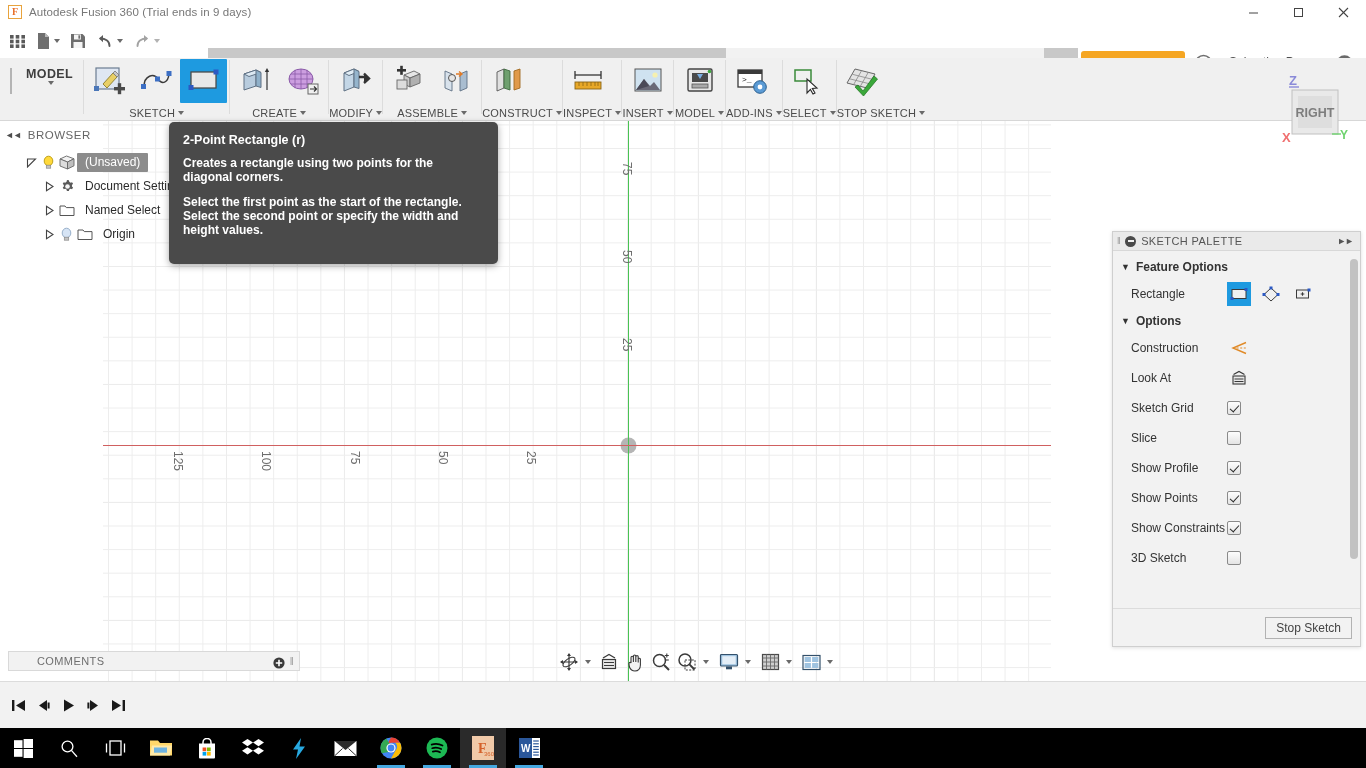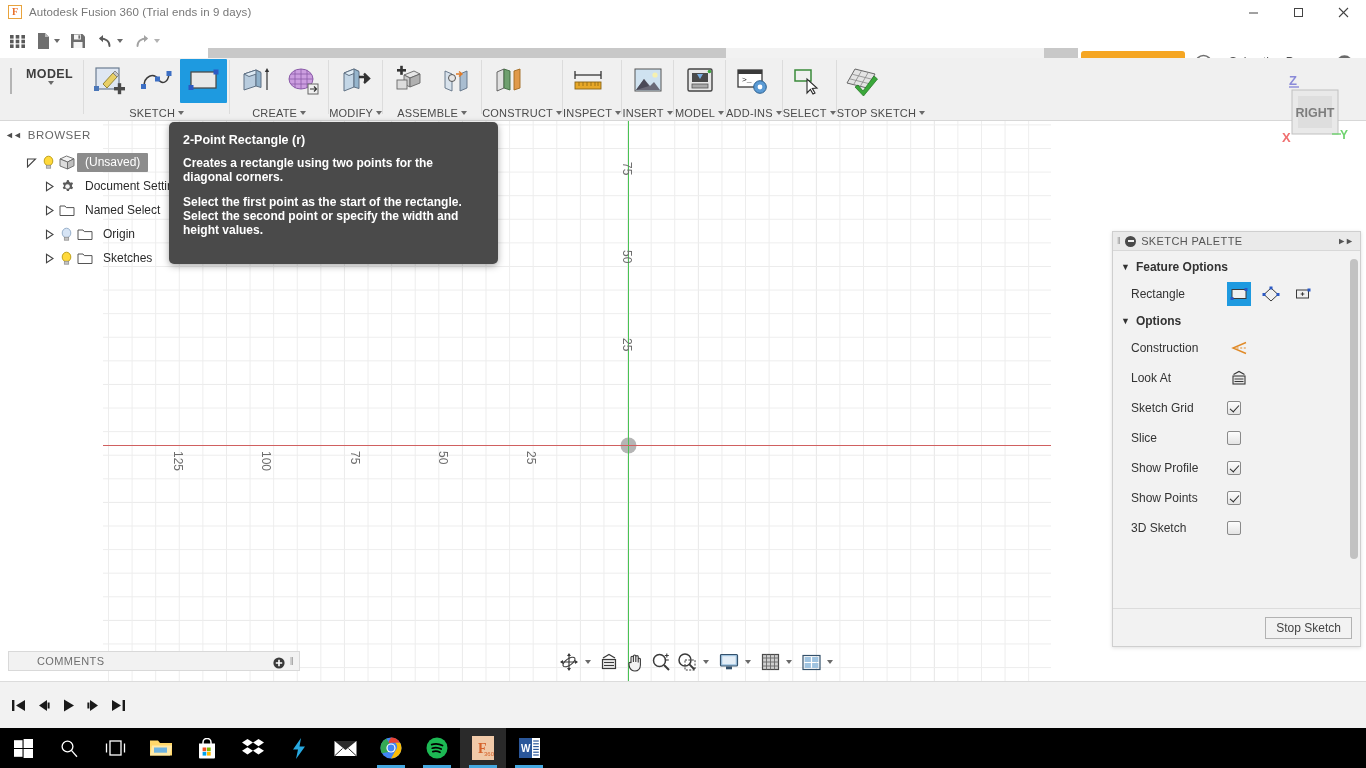--- a/index.html
+++ b/index.html
@@ -761,39 +761,20 @@
           </svg>
       </span>
       <span class="tree-icon">
         <svg width="16" height="14" viewBox="0 0 16 14">
             <path d="M1 3 L6 3 L7.3 4.6 L15 4.6 L15 12.5 L1 12.5 Z" fill="#fff" stroke="#555" stroke-width="1"></path>
           </svg>
       </span>
       <span class="tree-label-bg">Origin</span>
     </div>
 
-    <div class="tree-row" style="padding-left:36px;">
-      <span class="tree-arrow">
-        <svg width="11" height="11" viewBox="0 0 11 11">
-            <path d="M2.5 1.2 L2.5 9.8 L9 5.5 Z" fill="none" stroke="#444" stroke-width="1.1"></path>
-          </svg>
-      </span>
-      <span class="tree-bulb">
-        <svg width="13" height="15" viewBox="0 0 13 15">
-            <ellipse cx="6.5" cy="6" rx="4.3" ry="4.8" fill="#ffd93b" stroke="#b8980e" stroke-width=".9"></ellipse>
-            <rect x="4.3" y="10.2" width="4.4" height="3" fill="#c4c4c4" stroke="#8a8a8a" stroke-width=".7"></rect>
-          </svg>
-      </span>
-      <span class="tree-icon">
-        <svg width="16" height="14" viewBox="0 0 16 14">
-            <path d="M1 3 L6 3 L7.3 4.6 L15 4.6 L15 12.5 L1 12.5 Z" fill="#fff" stroke="#555" stroke-width="1"></path>
-          </svg>
-      </span>
-      <span class="tree-label-bg">Sketches</span>
-    </div>
   </div>
 
   <div class="tooltip">
     <div class="tt-title">2-Point Rectangle (r)</div>
     <div class="tt-body">
       <p>Creates a rectangle using two points for the diagonal corners.</p>
       <p>Select the first point as the start of the rectangle. Select the second point or specify the width and height values.</p>
     </div>
   </div>
 
@@ -906,20 +887,26 @@
       </div>
 
       <div class="pal-row">
         <span>Show Points</span>
         <span class="pal-ctrl">
             <span class="chk on"></span>
           </span>
       </div>
 
 
+      <div class="pal-row">
+        <span>Show Constraints</span>
+        <span class="pal-ctrl">
+            <span class="chk on"></span>
+          </span>
+      </div>
 
       <div class="pal-row">
         <span>3D Sketch</span>
         <span class="pal-ctrl">
             <span class="chk"></span>
           </span>
       </div>
 
       <div class="pal-scroll">
         <div class="pal-thumb"></div>

